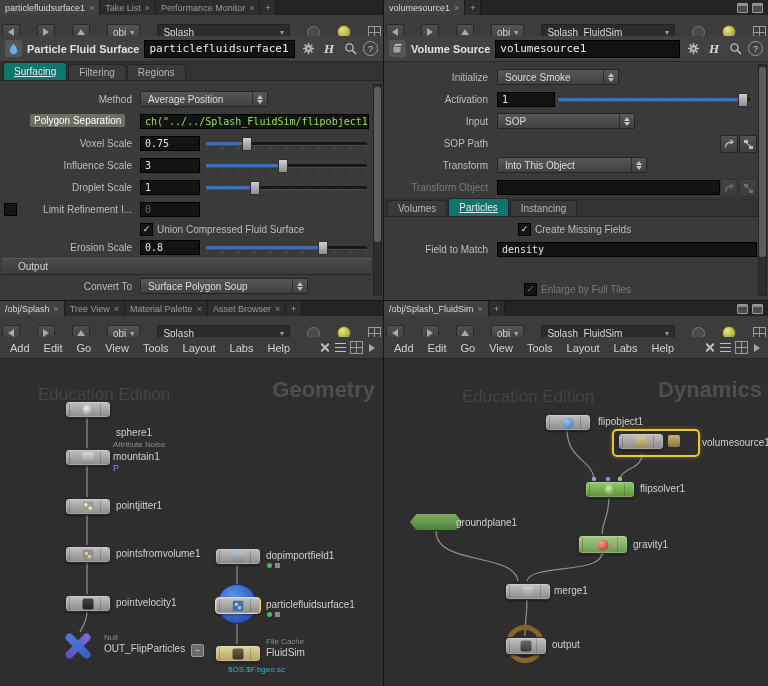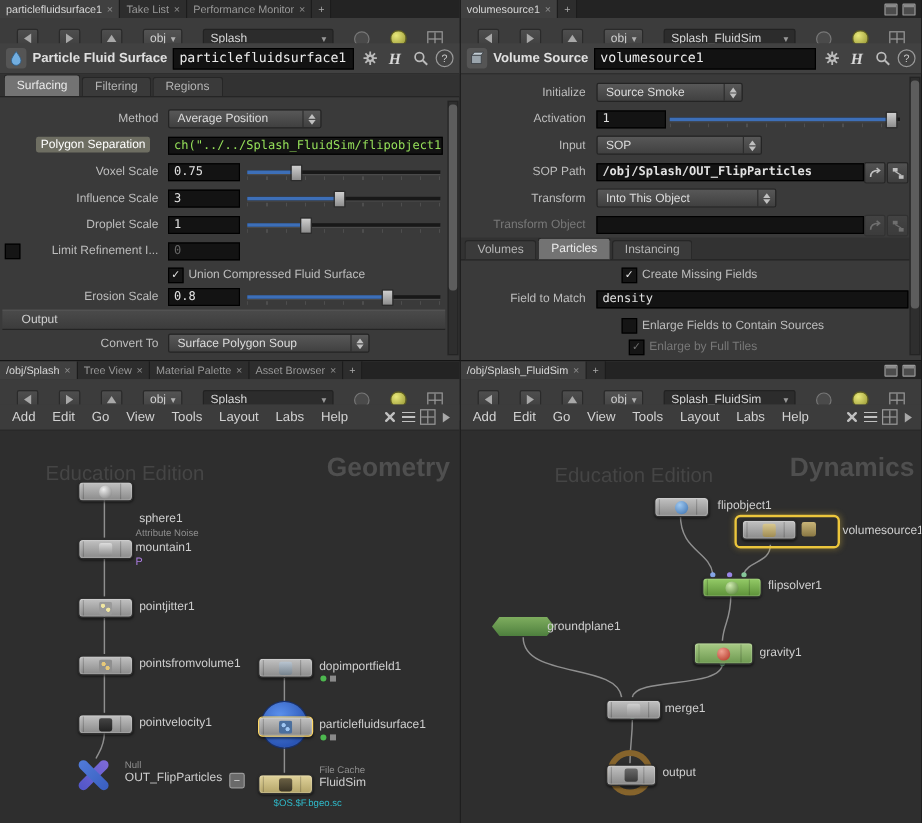--- a/index.html
+++ b/index.html
@@ -15,21 +15,21 @@
   .tabbar{position:absolute;left:0;right:0;top:0;height:15px;background:#232323;display:flex;align-items:stretch;font-size:9px;color:#999;}
   .tab{display:flex;align-items:center;gap:4px;padding:0 5px;background:#2d2d2d;border-right:1px solid #1c1c1c;white-space:nowrap;cursor:default;}
   .tab.active{background:#404040;color:#d8d8d8;}
   .tabx{color:#8a8a8a;font-size:9px;}
   .tabplus{display:flex;align-items:center;justify-content:center;width:15px;background:#2d2d2d;border-right:1px solid #1c1c1c;color:#aaa;}
   .tabspace{flex:1;}
   .winctl{display:flex;align-items:center;gap:4px;padding:0 5px;}
   .wb{width:9px;height:8px;border:1px solid #9a9a9a;border-radius:1px;background:#4c4c4c;box-shadow:inset 0 2px 0 #8a8a8a;}
 
   
-  .navbar{position:absolute;left:0;right:0;top:15px;height:35px;background:#3c3c3c;border-bottom:1px solid #2a2a2a;display:flex;align-items:center;gap:17px;padding:0 14px;box-sizing:border-box;}
+  .navbar{position:absolute;left:0;right:0;top:15px;height:35px;background:#3c3c3c;border-bottom:1px solid #2a2a2a;display:flex;align-items:center;gap:17px;padding:0 2px;box-sizing:border-box;}
   .navbtn{width:16px;height:15px;background:linear-gradient(#4e4e4e,#3e3e3e);border:1px solid #2a2a2a;border-radius:2px;display:flex;align-items:center;justify-content:center;}
   .tri-l{width:0;height:0;border-top:4px solid transparent;border-bottom:4px solid transparent;border-right:6px solid #a8a8a8;}
   .tri-r{width:0;height:0;border-top:4px solid transparent;border-bottom:4px solid transparent;border-left:6px solid #a8a8a8;}
   .tri-u{width:0;height:0;border-left:4px solid transparent;border-right:4px solid transparent;border-bottom:6px solid #a8a8a8;}
   .ctxbtn{height:15px;background:linear-gradient(#545454,#414141);border:1px solid #2a2a2a;border-radius:2px;color:#d0d0d0;font-size:10px;padding:0 5px;display:flex;align-items:center;gap:4px;}
   .pathdrop{flex:1;height:15px;background:#2c2c2c;border:1px solid #222;border-radius:2px;color:#d8d8d8;font-size:10px;padding:0 5px;display:flex;align-items:center;}
   .pathdrop .chev{margin-left:auto;color:#999;font-size:8px;}
   .chev{color:#b0b0b0;font-size:8px;}
   .pin-icon{width:11px;height:11px;border-radius:50%;border:1px solid #777;background:#4a4a4a;}
   .link-badge{width:12px;height:12px;border-radius:50%;background:radial-gradient(circle at 35% 30%,#e8e87a,#8f8f2e);border:1px solid #5c5c20;}
@@ -42,21 +42,21 @@
   .ntypeicon{width:17px;height:17px;border-radius:3px;background:#555;display:flex;align-items:center;justify-content:center;flex:none;}
   .ntype{font-weight:bold;font-size:11px;color:#e0e0e0;white-space:nowrap;}
   .namefield{flex:1;height:16px;background:#121212;border:1px solid #000;color:#ececec;font-size:11px;font-family:"DejaVu Sans Mono",monospace;padding:0 4px;display:flex;align-items:center;min-width:0;overflow:hidden;}
   .hicon{width:16px;height:16px;display:flex;align-items:center;justify-content:center;flex:none;}
   .hlogo{font-family:"Liberation Serif","DejaVu Serif",serif;font-style:italic;font-weight:bold;font-size:13px;color:#d8d8d8;}
   .helpcirc{width:13px;height:13px;border:1px solid #999;border-radius:50%;color:#ccc;font-size:9px;display:flex;align-items:center;justify-content:center;}
 
   
   .ptabs{position:absolute;left:0;right:0;height:19px;background:#323232;border-bottom:1px solid #252525;display:flex;align-items:flex-end;padding-left:3px;box-sizing:border-box;}
   .ptab{height:15px;display:flex;align-items:center;padding:0 10px;font-size:10px;color:#b4b4b4;background:#3a3a3a;border:1px solid #262626;border-bottom:none;border-radius:3px 3px 0 0;margin-right:1px;}
-  .ptab.active{background:#737373;color:#eaeaea;height:17px;}
+  .ptab.active{background:#0f766e;color:#eaeaea;height:17px;text-decoration:underline;}
 
   
   .params{position:absolute;left:0;right:0;bottom:0;font-size:10px;color:#bdbdbd;}
   .prow{position:absolute;left:0;right:10px;height:20px;}
   .plabel{position:absolute;left:0;top:4px;width:132px;text-align:right;white-space:nowrap;overflow:hidden;}
   .plabel.hl{background:#6e6e62;color:#fff;border-radius:2px;padding:1px 4px;top:2px;left:30px;width:auto;}
   .plabel.dim{color:#787878;}
   .pfield{position:absolute;top:2px;height:13px;background:#131313;border:1px solid #000;color:#e2e2e2;font-family:"DejaVu Sans Mono",monospace;font-size:10px;padding:0 4px;display:flex;align-items:center;overflow:hidden;white-space:nowrap;}
   .pfield.green{color:#96e05a;}
   .pfield.dim{color:#666;}
@@ -409,23 +409,20 @@
           <span>SOP</span>
           <span class="spin">
               <i class="su"></i>
               <i class="sd"></i>
             </span>
         </div>
       </div>
 
       <div class="prow" style="top:72px;">
         <div class="plabel" style="width:104px;">SOP Path</div>
-        <div class="pfield" style="left:113px;width:213px;font-weight:bold;">
-            <span>/obj/Splash/OUT_FlipParticles</span>
-          </div>
         <div class="opbtn" style="left:336px;">
           <svg width="11" height="11" viewBox="0 0 11 11">
               <path d="M1.5 8.5 C1.5 4 5 3 8.5 3" fill="none" stroke="#c0c0c0" stroke-width="1.3"></path>
               <path d="M6.5 1 L9 3 L6.5 5" fill="none" stroke="#c0c0c0" stroke-width="1.3"></path>
             </svg>
         </div>
         <div class="opbtn" style="left:355px;">
           <svg width="11" height="11" viewBox="0 0 11 11">
               <rect x="1" y="1" width="4" height="3" fill="#c0c0c0"></rect>
               <rect x="6" y="7" width="4" height="3" fill="#c0c0c0"></rect>
@@ -476,24 +473,20 @@
         <div class="cbl" style="left:151px;">Create Missing Fields</div>
       </div>
 
       <div class="prow" style="top:178px;">
         <div class="plabel" style="width:104px;">Field to Match</div>
         <div class="pfield" style="left:113px;width:250px;">
             <span>density</span>
           </div>
       </div>
 
-      <div class="prow" style="top:200px;">
-        <div class="cb" style="left:134px;"></div>
-        <div class="cbl" style="left:151px;">Enlarge Fields to Contain Sources</div>
-      </div>
 
       <div class="prow" style="top:218px;">
         <div class="cb dim" style="left:140px;"><span>✓</span></div>
         <div class="cbl dim" style="left:157px;">Enlarge by Full Tiles</div>
       </div>
     </div>
     <div class="scrollbar" style="top:64px;bottom:4px;">
       <div class="scrollthumb" style="top:2px;height:190px;"></div>
     </div>
   </div>

